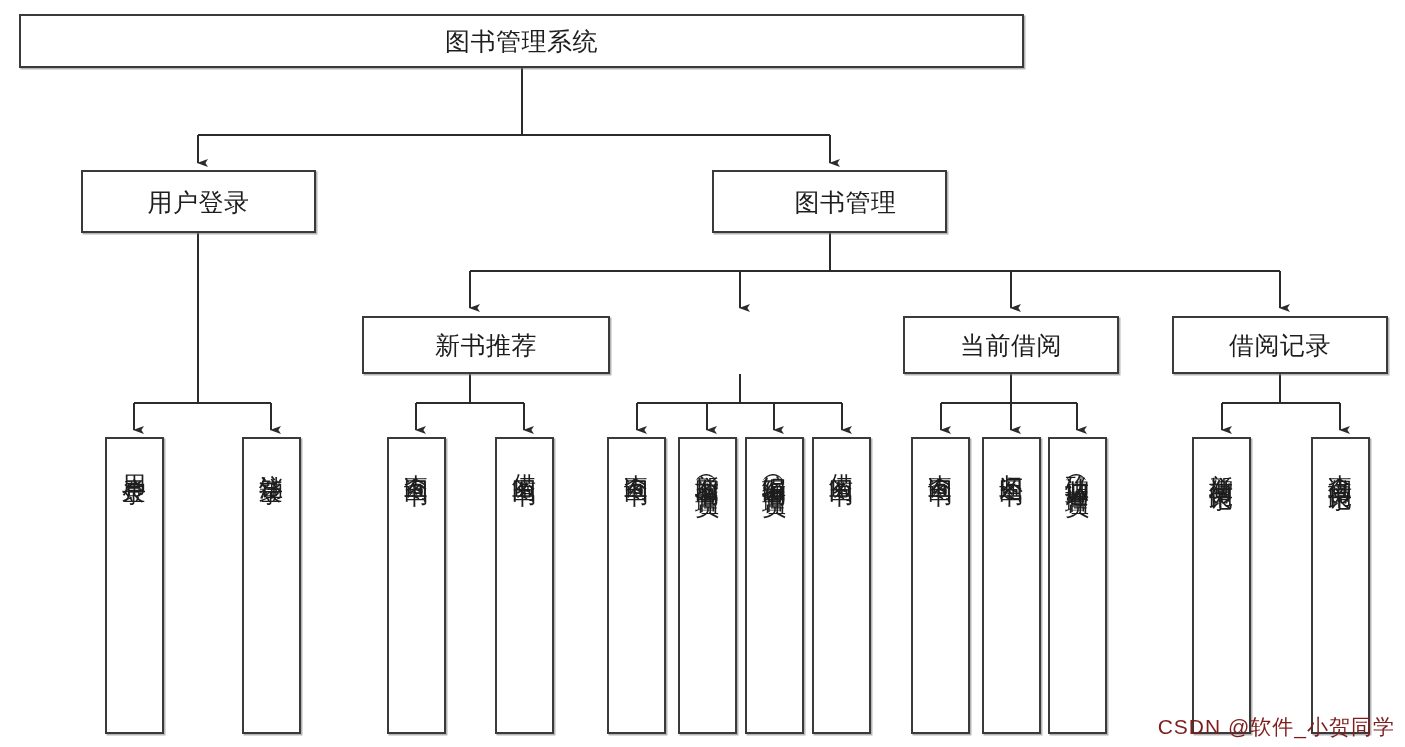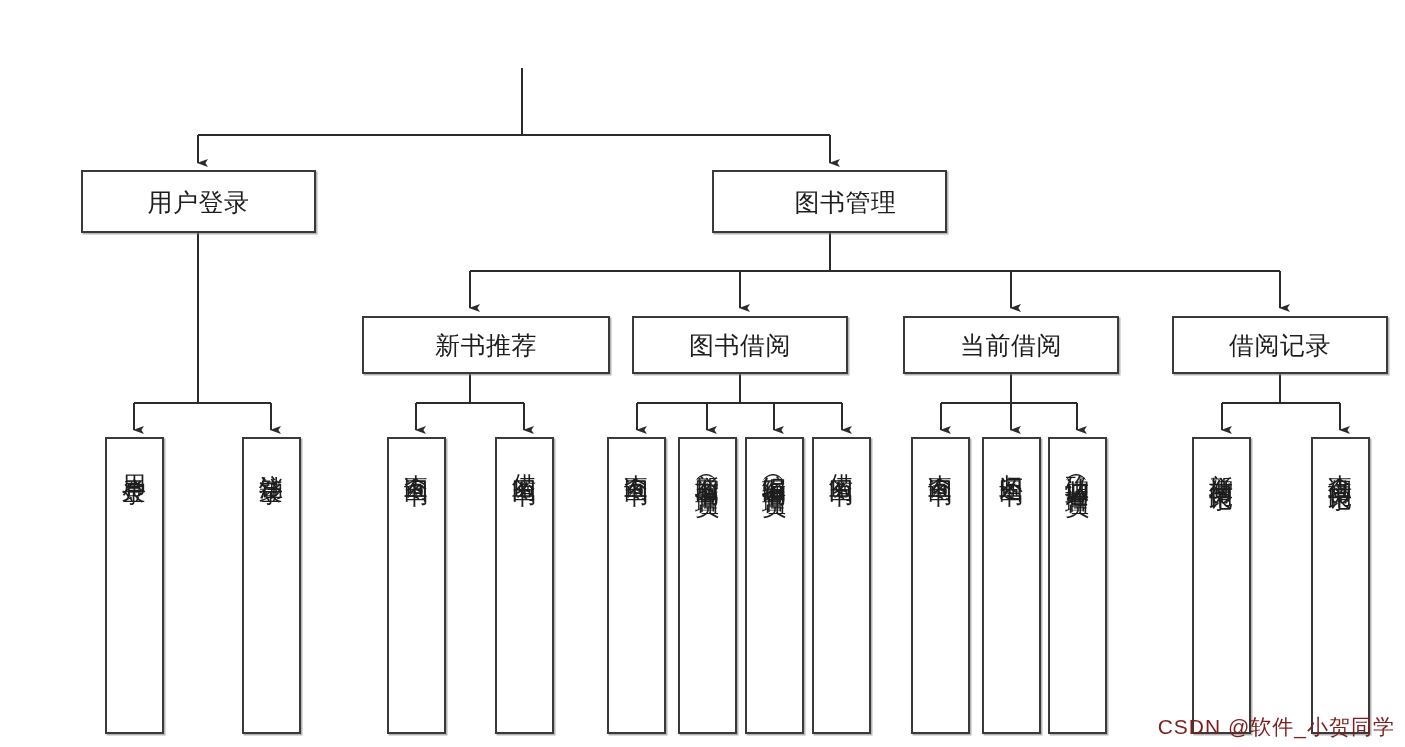--- a/index.html
+++ b/index.html
@@ -122,34 +122,34 @@
       <path d="M1011,403 L1011,430" marker-end="url(#arrowhead)"></path>
       <path d="M1077,403 L1077,430" marker-end="url(#arrowhead)"></path>
 
       <path d="M1280,374 L1280,403"></path>
       <path d="M1222,403 L1340,403"></path>
       <path d="M1222,403 L1222,430" marker-end="url(#arrowhead)"></path>
       <path d="M1340,403 L1340,430" marker-end="url(#arrowhead)"></path>
     </g>
   </svg>
 
+  <div class="node-box horiz" style="left:19px; top:14px; width:1005px; height:54px;">
+    <span class="node-label">图书管理系统</span>
+  </div>
 
   <div class="node-box horiz" style="left:81px; top:170px; width:235px; height:63px;">
     <span class="node-label">用户登录</span>
   </div>
   <div class="node-box horiz" style="left:712px; top:170px; width:235px; height:63px;padding-left:32px;">
     <span class="node-label">图书管理</span>
   </div>
 
   <div class="node-box horiz" style="left:362px; top:316px; width:248px; height:58px;">
     <span class="node-label">新书推荐</span>
   </div>
-  <div class="node-box horiz" style="left:632px; top:316px; width:216px; height:58px;">
-    <span class="node-label">图书借阅</span>
-  </div>
   <div class="node-box horiz" style="left:1172px; top:316px; width:216px; height:58px;">
     <span class="node-label">借阅记录</span>
   </div>
   <div class="node-box horiz" style="left:903px; top:316px; width:216px; height:58px;">
     <span class="node-label">当前借阅</span>
   </div>
 
   <div class="node-box vert" style="left:105px; top:437px; width:59px; height:297px;">
     <span class="node-label">用户登录</span>
   </div>

